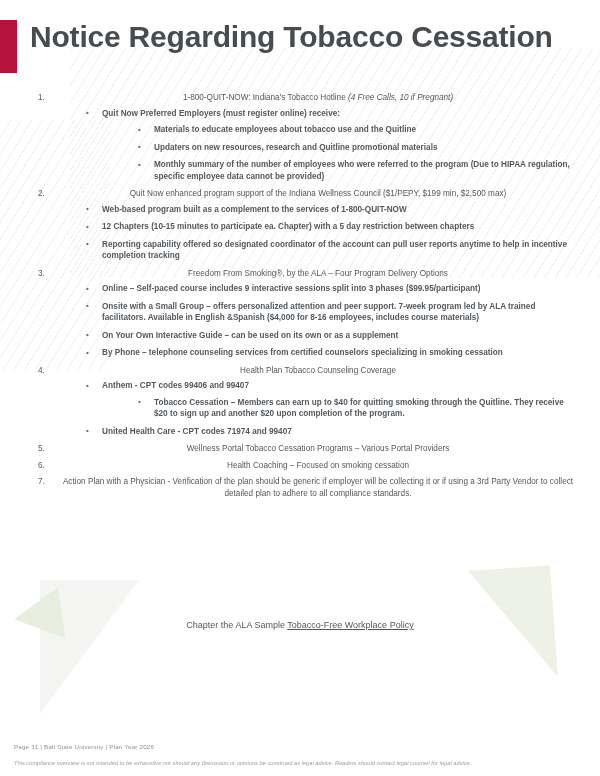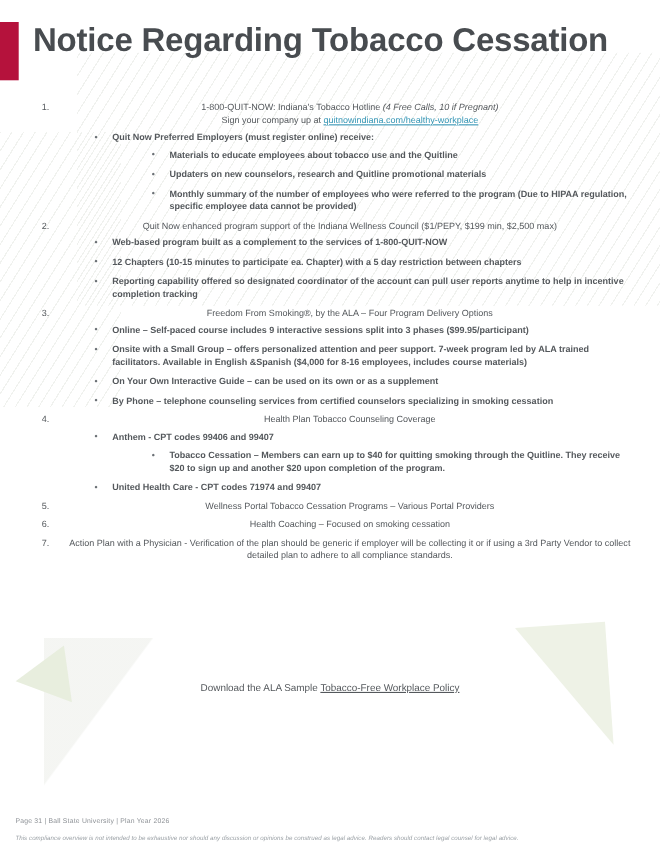--- a/index.html
+++ b/index.html
@@ -231,28 +231,27 @@
 </div>
 
 <div class="content">
 
 
   <ol class="num-list">
 
     <li>
       <span class="num">1.</span>
       <span class="item-text"><span>1-800-QUIT-NOW: Indiana's Tobacco Hotline </span><span class="italic">(4 Free Calls, 10 if Pregnant)</span></span>
-      <span class="item-text"><span>Sign your company up at </span><a class="link-blue" href="#">quitnowindiana.com/healthy-workplace</a></span>
 
       <ul class="b1">
         <li>
           <span>Quit Now Preferred Employers (must register online) receive:</span>
           <ul class="b2">
             <li>Materials to educate employees about tobacco use and the Quitline</li>
-            <li>Updaters on new counselors, research and Quitline promotional materials</li>
+            <li>Updaters on new resources, research and Quitline promotional materials</li>
             <li>Monthly summary of the number of employees who were referred to the program (Due to HIPAA regulation, specific employee data cannot be provided)</li>
           </ul>
         </li>
       </ul>
     </li>
 
     <li>
       <span class="num">2.</span>
       <span class="item-text">Quit Now enhanced program support of the Indiana Wellness Council ($1/PEPY, $199 min, $2,500 max)</span>
       <ul class="b1">
@@ -299,19 +298,19 @@
 
     <li>
       <span class="num">7.</span>
       <span class="item-text">Action Plan with a Physician - Verification of the plan should be generic if employer will be collecting it or if using a 3rd Party Vendor to collect detailed plan to adhere to all compliance standards.</span>
     </li>
 
   </ol>
 </div>
 
 <div class="download-line">
-  <span>Download the ALA Sample </span><a class="dl-link" href="#">Tobacco-Free Workplace Policy</a>
+  <span>Chapter the ALA Sample </span><a class="dl-link" href="#">Tobacco-Free Workplace Policy</a>
 </div>
 
 <div class="footer">
   <div class="footer-page">Page 31  |  Ball State University |  Plan Year 2026</div>
   <div class="footer-disclaimer">This compliance overview is not intended to be exhaustive nor should any discussion or opinions be construed as legal advice. Readers should contact legal counsel for legal advice.</div>
 </div>
 
 </body></html>

